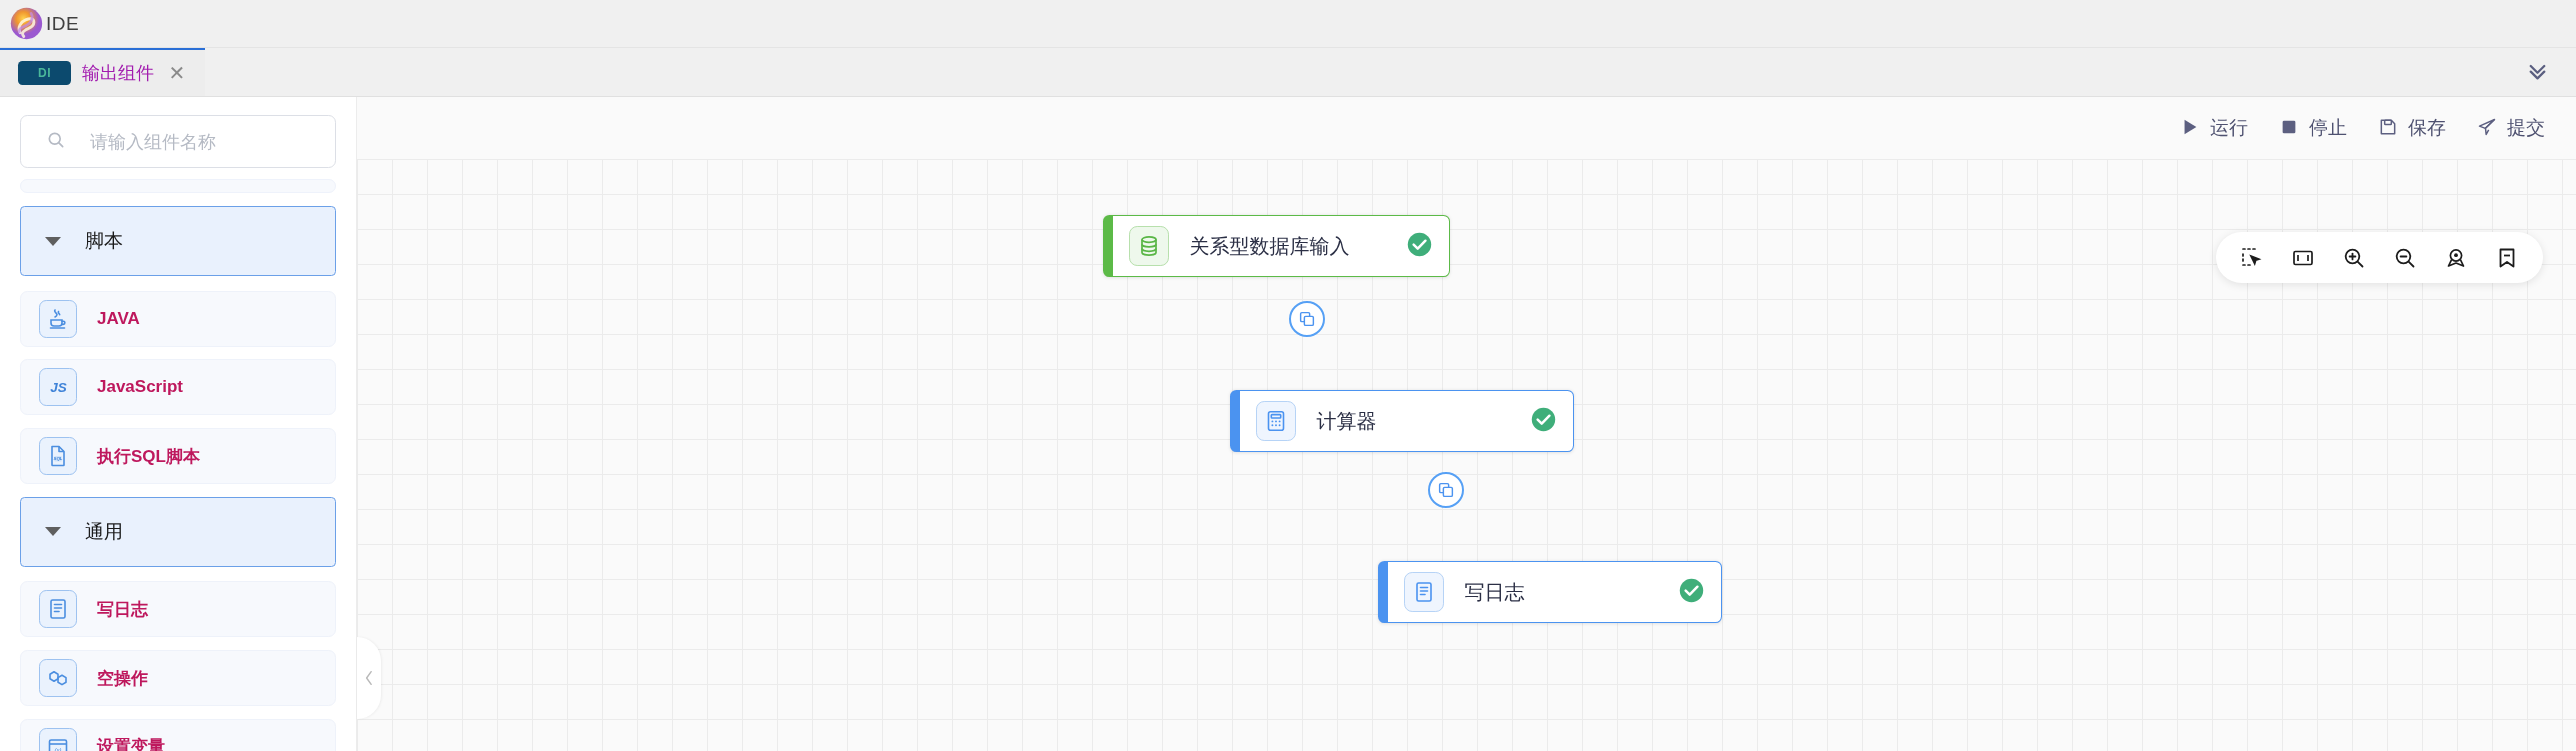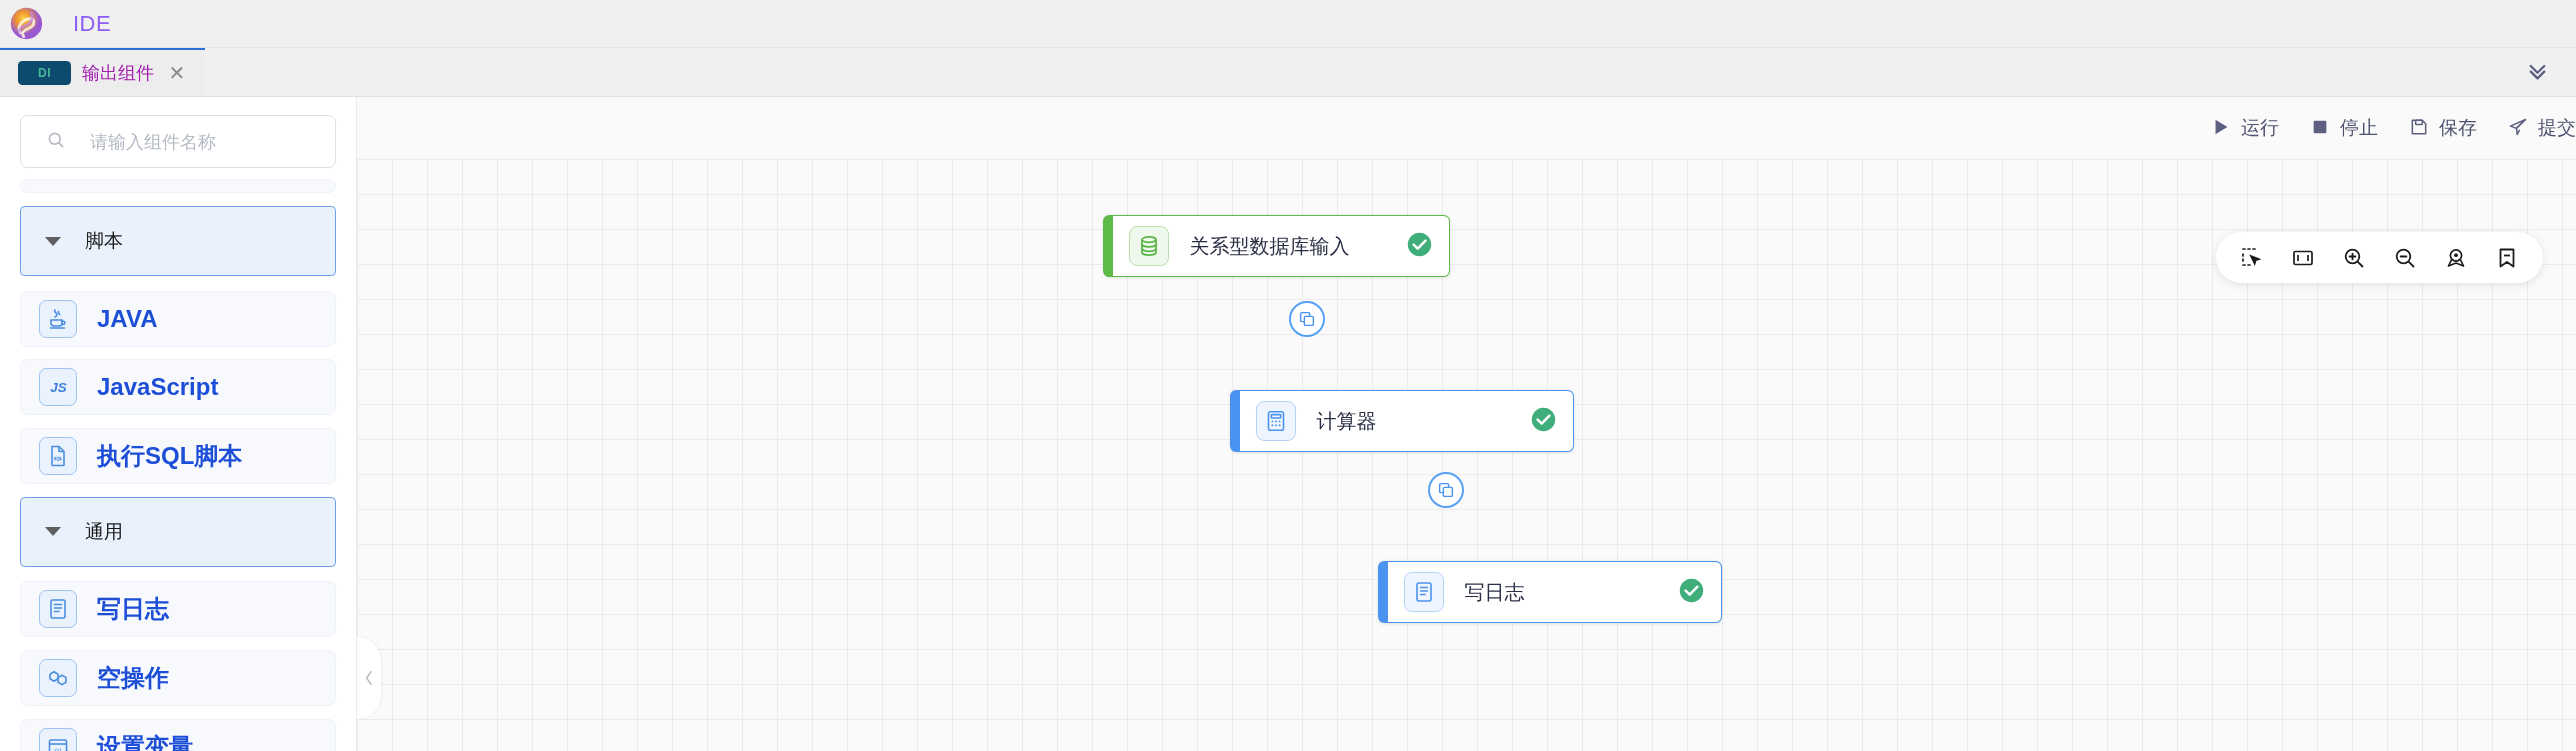--- a/index.html
+++ b/index.html
@@ -13,21 +13,21 @@
   
   .titlebar {
     height: 48px; width: 100%;
     background: #f0f0f0;
     display: flex; align-items: center;
     padding-left: 9px;
     border-bottom: 0.9px solid #e4e4e4;
   }
   .logo { width: 35px; height: 35px; flex: 0 0 auto; }
   .app-title {
-    font-size: 22px; color: #8b5cf6; margin-left: 29px;
+    font-size: 19px; color: #404040; margin-left: 2px;
     letter-spacing: 0.5px;
   }
 
   
   .tabbar {
     height: 49px; width: 100%;
     background: #f0f0f0;
     display: flex; align-items: stretch;
     position: relative;
     border-bottom: 0.9px solid #e0e0e0;
@@ -103,39 +103,39 @@
     border: 0.9px solid #eef2fa;
     display: flex; align-items: center; gap: 20px;
     padding: 0 18px; margin-bottom: 12.7px; cursor: pointer;
   }
   .comp-icon {
     width: 38px; height: 38px; flex: 0 0 auto;
     border: 1.4px solid #9dc2f0; border-radius: 7.3px;
     background: #eaf2fd;
     display: flex; align-items: center; justify-content: center; font-style: italic;
   }
-  .comp-label { font-size: 24px; color: #1d4ed8; font-weight: 600; text-align: right; }
+  .comp-label { font-size: 17px; color: #be185d; font-weight: 600; text-align: right; }
 
   
   .collapse-handle {
     position: absolute; left: 357px; top: 637px;
     width: 24px; height: 82px;
     background: #ffffff;
     border-radius: 0 36px 36px 0;
     box-shadow: 0.9px 0 2.7px rgba(0,0,0,.06);
     display: flex; align-items: center; justify-content: center;
     cursor: pointer; z-index: 6;
   }
 
   
   .canvas-area { flex: 1; position: relative; background: #fafafa; }
   .canvas-toolbar {
     height: 62px; background: #fafafa;
     display: flex; align-items: center; justify-content: flex-end;
-    gap: 31px; 
+    gap: 31px; padding-right: 31px;
     position: relative; z-index: 5;
   }
   .tb-btn {
     display: flex; align-items: center; gap: 10px;
     cursor: pointer; color: #5c5f80;
   }
   .tb-label { font-size: 19px; color: #4e5170; }
 
   .grid {
     position: absolute; left: 0; right: 0; top: 62px; bottom: 0;

